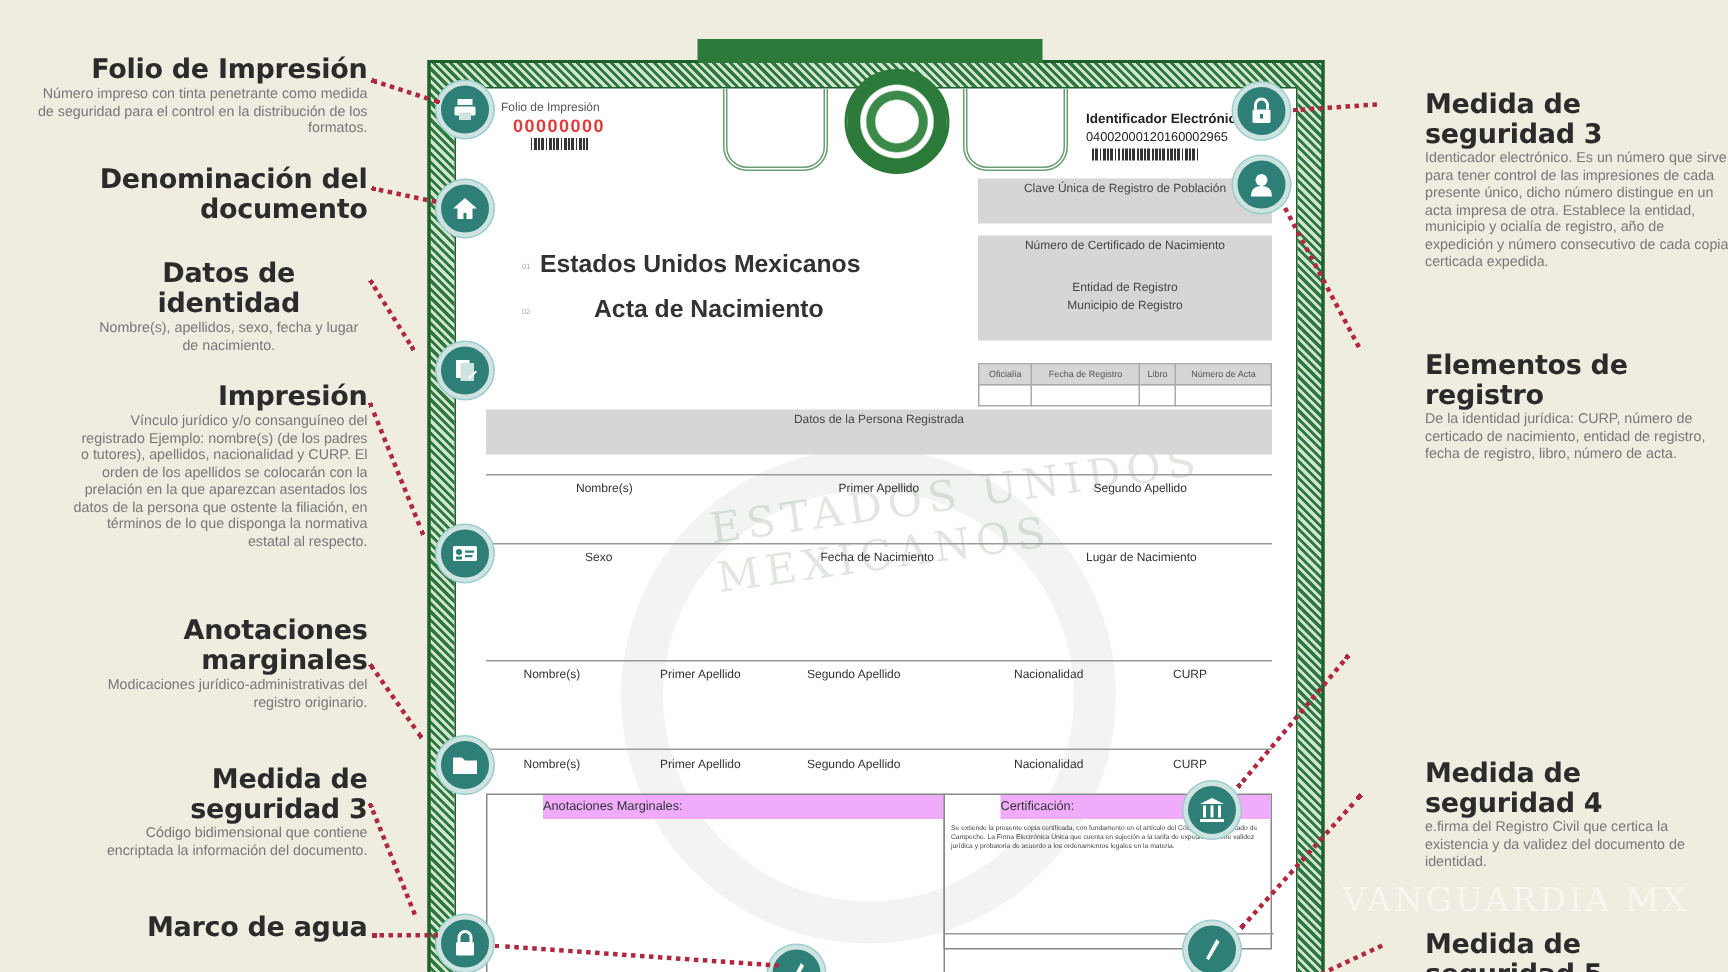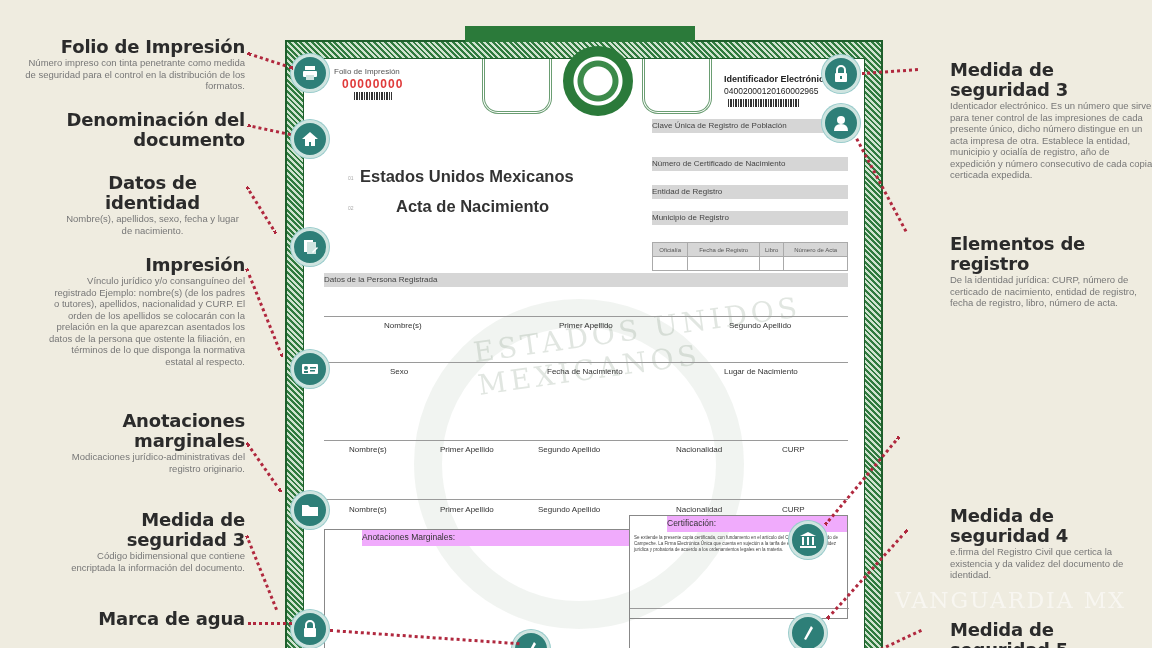--- a/index.html
+++ b/index.html
@@ -86,23 +86,23 @@
   }
   .id-label { position: absolute; left: 420px; top: 15px; font-size: 9px; font-weight: bold; color: #222; font-family: "Liberation Sans", sans-serif; }
   .id-num { position: absolute; left: 420px; top: 27px; font-size: 8.5px; color: #222; font-family: "Liberation Sans", sans-serif; }
 
   .title1 { position: absolute; left: 56px; top: 108px; font-size: 16.5px; font-weight: bold; color: #333; font-family: "Liberation Sans", sans-serif; }
   .title2 { position: absolute; left: 92px; top: 138px; font-size: 16.5px; font-weight: bold; color: #333; font-family: "Liberation Sans", sans-serif; }
   .tiny-num { position: absolute; font-size: 5px; color: #aaa; font-family: "Liberation Sans", sans-serif; }
 
   .gray-bar {
     position: absolute; background: #d6d6d6;
-    font-size: 8px; color: #444; text-align: left;
+    font-size: 8px; color: #444; text-align: center;
     font-family: "Liberation Sans", sans-serif;
-    line-height: 14px; height: 14px;
+    line-height: 14px; height: 30px;
   }
   .reg-table { position: absolute; left: 348px; top: 183px; width: 196px; border-collapse: collapse; }
   .reg-table td {
     border: 1px solid #aaa; font-size: 6px; color: #555;
     text-align: center; height: 14px; padding: 0 2px;
     font-family: "Liberation Sans", sans-serif;
   }
   .reg-table tr.head td { background: #d6d6d6; }
   .rule { position: absolute; height: 1px; background: #9a9a9a; }
   .field { position: absolute; font-size: 8px; color: #333; font-family: "Liberation Sans", sans-serif; }
@@ -147,21 +147,21 @@
 </div>
 <div class="annot left" style="left:60px; top:411px; width:185px;">
   <h2>Anotaciones marginales</h2>
   <p>Modicaciones jurídico-administrativas del registro originario.</p>
 </div>
 <div class="annot left" style="left:60px; top:510px; width:185px;">
   <h2>Medida de seguridad 3</h2>
   <p>Código bidimensional que contiene encriptada la información del documento.</p>
 </div>
 <div class="annot left" style="left:40px; top:609px; width:205px;">
-  <h2>Marca de agua</h2>
+  <h2>Marco de agua</h2>
 </div>
 
 <div class="annot right" style="left:922px; top:60px; width:205px;">
   <h2>Medida de seguridad 3</h2>
   <p>Identicador electrónico. Es un número que sirve para tener control de las impresiones de cada presente único, dicho número distingue en un acta impresa de otra. Establece la entidad, municipio y ocialía de registro, año de expedición y número consecutivo de cada copia certicada expedida.</p>
 </div>
 <div class="annot right" style="left:922px; top:234px; width:205px;">
   <h2>Elementos de registro</h2>
   <p>De la identidad jurídica: CURP, número de certicado de nacimiento, entidad de registro, fecha de registro, libro, número de acta.</p>
 </div>
@@ -194,21 +194,21 @@
     <div class="barcode" style="left:424px; top:40px; width:72px;"></div>
 
     <div class="tiny-num" style="left:44px; top:116px;">01</div>
     <div class="title1">Estados Unidos Mexicanos</div>
     <div class="tiny-num" style="left:44px; top:146px;">02</div>
     <div class="title2">Acta de Nacimiento</div>
 
     <div class="gray-bar" style="left:348px; top:60px; width:196px;">Clave Única de Registro de Población</div>
     <div class="gray-bar" style="left:348px; top:98px; width:196px;">Número de Certificado de Nacimiento</div>
     <div class="gray-bar" style="left:348px; top:126px; width:196px;">Entidad de Registro</div>
-    <div class="gray-bar" style="left:348px; top:152px; width:196px;">Municipio de Registro</div>
+    <div class="gray-bar" style="left:348px; top:138px; width:196px;">Municipio de Registro</div>
 
     <table class="reg-table">
       <tbody>
           <tr class="head">
         <td>Oficialía</td>
         <td>Fecha de Registro</td>
         <td>Libro</td>
         <td>Número de Acta</td>
       </tr>
       <tr>
@@ -243,21 +243,21 @@
     <div class="rule" style="left:20px; top:440px; width:524px;"></div>
     <div class="field" style="left:45px; top:446px;">Nombre(s)</div>
     <div class="field" style="left:136px; top:446px;">Primer Apellido</div>
     <div class="field" style="left:234px; top:446px;">Segundo Apellido</div>
     <div class="field" style="left:372px; top:446px;">Nacionalidad</div>
     <div class="field" style="left:478px; top:446px;">CURP</div>
 
     <div class="box" style="left:20px; top:470px; width:306px; height:120px;">
       <div class="box-head">Anotaciones Marginales:</div>
     </div>
-    <div class="box" style="left:325px; top:456px; width:219px; height:104px;">
+    <div class="box" style="left:325px; top:470px; width:219px; height:104px;">
       <div class="box-head">Certificación:</div>
       <div class="cert-text">Se extiende la presente copia certificada, con fundamento en el artículo del Código Civil del Estado de Campeche. La Firma Electrónica Única que cuenta en sujeción a la tarifa de expedición, tiene validez jurídica y probatoria de acuerdo a los ordenamientos legales en la materia.</div>
       <div class="rule" style="left:0; top:92px; width:219px;"></div>
     </div>
 
   </div>
   <div class="crest-bar"></div>
   <div class="crest" style="left:276px; top:4px;"></div>
 </div>
 

